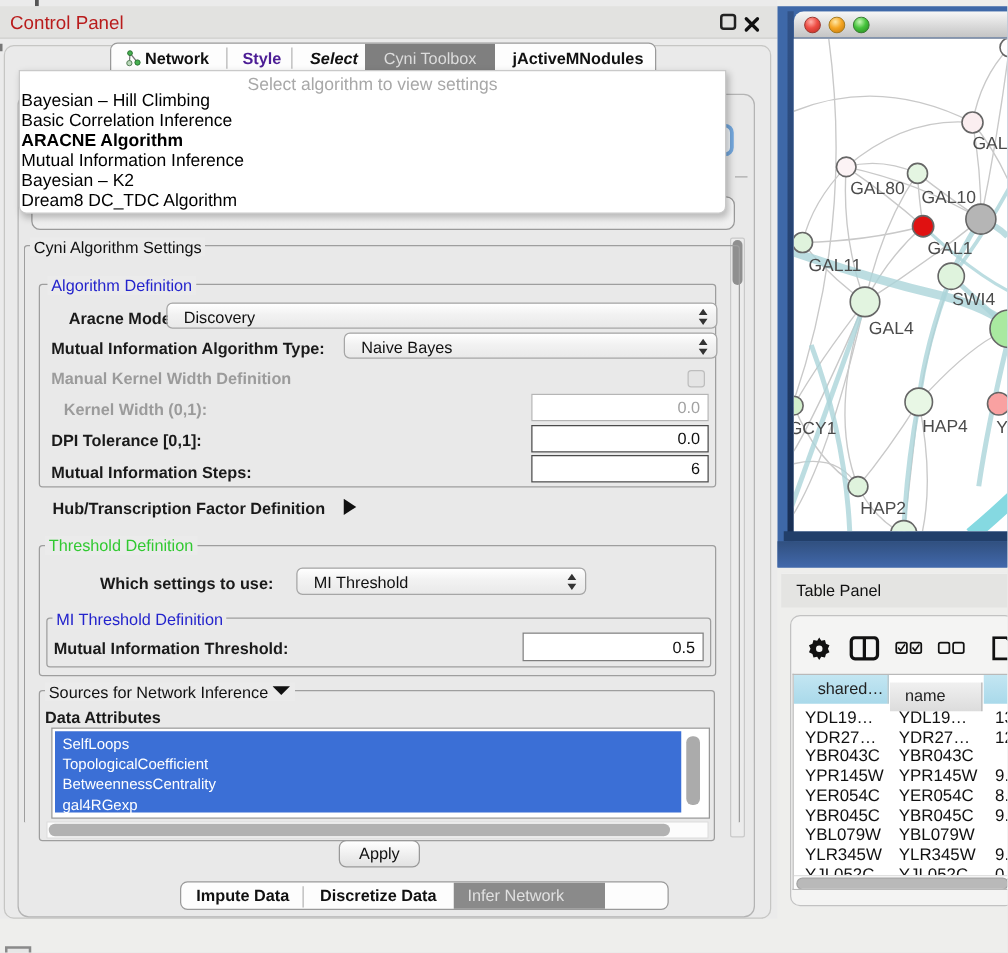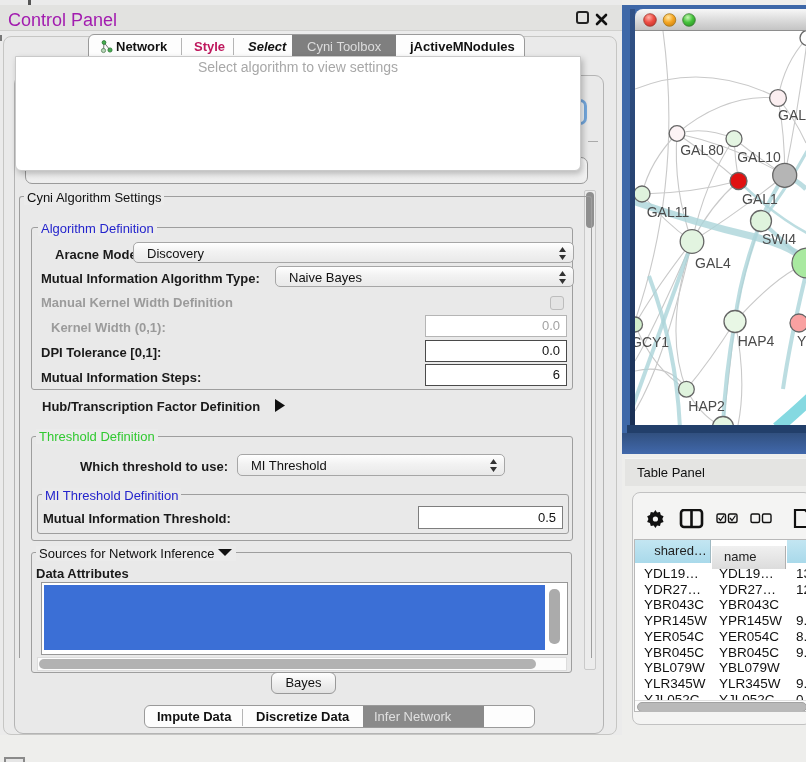--- a/index.html
+++ b/index.html
@@ -12,21 +12,21 @@
   .combo { position:absolute; background:linear-gradient(#ffffff,#f2f2f2 45%,#e9e9e9); border:1px solid #a6a6a6; border-radius:5px; font-size:13px; color:#111; }
   .field { position:absolute; background:#fff; text-align:right; font-size:13px; padding-right:6px; color:#111; }
 </style></head>
 <body>
 
 <div class="abs" style="left:0;top:5;width:622px;height:735px;background:#ebebeb;"></div>
 <div class="abs" style="left:28px;top:0;width:3px;height:5px;background:#555;"></div>
 <div class="abs" style="left:0;top:35px;width:2px;height:6px;background:#777;"></div>
 
 <div class="abs" style="left:0;top:5px;width:622px;height:26px;background:#e2e2e0;border-bottom:1px solid #d0d0ce;">
-  <div class="abs" style="left:8px;top:5px;font-size:18px;color:#a21caf;">Control Panel</div>
+  <div class="abs" style="left:8px;top:5px;font-size:15px;color:#b91c1c;">Control Panel</div>
   <div class="abs" style="left:576px;top:6px;width:13px;height:13px;border:2px solid #222;border-radius:3px;"></div>
   <svg class="abs" style="left:595px;top:8px;" width="13" height="13">
       <path d="M2,2 L11,11 M11,2 L2,11" stroke="#111" stroke-width="2.6" stroke-linecap="round"></path>
     </svg>
 </div>
 
 <div class="abs" style="left:3px;top:36px;width:614px;height:699px;background:#eaeaea;border:1px solid #c6c6c4;border-radius:8px;"></div>
 
 <div class="abs" style="left:88px;top:34px;width:437px;height:36px;background:#fdfdfd;border:1px solid #9a9a9a;border-radius:6px;overflow:hidden;">
   <div class="abs" style="left:203px;top:0;width:104px;height:23px;background:#7f7f7f;"></div>
@@ -34,21 +34,21 @@
   <div class="abs" style="left:144px;top:3px;width:1px;height:17px;background:#b5b5b5;"></div>
   <div class="abs" style="left:11px;top:5px;width:13px;height:14px;">
     <svg width="13" height="14">
         <path d="M4,2.5 L3.5,10.5 M4,2.5 L10,10" stroke="#777" stroke-width="1" fill="none"></path>
         <circle cx="4" cy="2.5" r="1.9" fill="#46b050" stroke="#2a7232" stroke-width="0.8"></circle>
         <circle cx="3.5" cy="10.5" r="2.1" fill="#b9d8ba" stroke="#567f58" stroke-width="0.8"></circle>
         <circle cx="10" cy="10" r="2.1" fill="#46b050" stroke="#2a7232" stroke-width="0.8"></circle>
       </svg>
   </div>
   <div class="abs" style="left:27px;top:4px;font-size:13px;font-weight:bold;color:#111;">Network</div>
-  <div class="abs" style="left:105px;top:4px;font-size:13px;font-weight:bold;color:#be185d;">Style</div>
+  <div class="abs" style="left:105px;top:4px;font-size:13px;font-weight:bold;color:#4c1d95;">Style</div>
   <div class="abs" style="left:159px;top:4px;font-size:13px;font-weight:bold;color:#111;font-style:italic;">Select</div>
   <div class="abs" style="left:218px;top:4px;font-size:13px;color:#dcdcdc;">Cyni Toolbox</div>
   <div class="abs" style="left:321px;top:4px;font-size:13px;font-weight:bold;color:#111;">jActiveMNodules</div>
 </div>
 
 <div class="abs" style="left:14px;top:75px;width:590px;height:659px;background:#e9e9e9;border:1px solid #b4b4b4;border-radius:9px;"></div>
 
 <div class="abs" style="left:25px;top:157px;width:563px;height:27px;background:linear-gradient(#fdfdfd,#ededed);border:1px solid #9a9a9a;border-radius:7px;"></div>
 
 <div class="abs" style="left:565px;top:99px;width:22px;height:26px;border:3px solid #74a8de;border-radius:7px;background:#f2f6fa;"></div>
@@ -90,61 +90,63 @@
 <div class="lbl abs" style="left:41px;top:370px;">Mutual Information Steps:</div>
 <div class="field" style="left:425px;top:364px;width:142px;height:22px;border:1px solid #4a4a4a;line-height:20px;">6</div>
 
 <div class="lbl abs" style="left:42px;top:399px;">Hub/Transcription Factor Definition</div>
 <svg class="abs" style="left:274px;top:399px;" width="12" height="13">
     <path d="M1,0 L11,6.5 L1,13 Z" fill="#111"></path>
   </svg>
 
 <div class="grp" style="left:31px;top:436px;width:542px;height:105px;"></div>
 <div class="gtitle" style="left:36px;top:429px;color:#31c931;">Threshold Definition</div>
-<div class="lbl abs" style="left:80px;top:459px;">Which threshold to use:</div>
-<div class="combo" style="left:237px;top:454px;width:268px;height:22px;">
+<div class="lbl abs" style="left:80px;top:459px;">Which settings to use:</div>
+<div class="combo" style="left:237px;top:454px;width:232px;height:22px;">
     <span style="position:absolute;left:13px;top:3px;">MI Threshold</span>
     <svg class="abs" style="right:6px;top:4px;" width="9" height="14">
       <path d="M4.5,0 L8,5 L1,5 Z M4.5,13 L8,8 L1,8 Z" fill="#333"></path>
     </svg>
   </div>
 <div class="grp" style="left:37px;top:494px;width:532px;height:40px;"></div>
 <div class="gtitle" style="left:42px;top:488px;color:#2424cc;background:#eaeaea;">MI Threshold Definition</div>
 <div class="lbl abs" style="left:43px;top:511px;">Mutual Information Threshold:</div>
 <div class="field" style="left:418px;top:506px;width:145px;height:23px;border:1px solid #7e7e7e;line-height:21px;">0.5</div>
 
 <div class="grp" style="left:31px;top:552px;width:541px;height:121px;"></div>
 <div class="gtitle" style="left:36px;top:546px;color:#111;">Sources for Network Inference <svg width="15" height="9" style="vertical-align:1px;">
       <path d="M0,1 L14,1 L7,8 Z" fill="#111"></path>
     </svg></div>
 <div class="lbl abs" style="left:36px;top:566px;font-size:13px;">Data Attributes</div>
 
 <div class="abs" style="left:41px;top:582px;width:527px;height:73px;background:#fff;border:1px solid #979797;overflow:hidden;">
   <div class="abs" style="left:2px;top:2px;width:501px;height:65px;background:#3b6fd6;"></div>
+  <div class="abs" style="left:8px;top:4px;font-size:12px;color:#fff;line-height:16.2px;">SelfLoops<br>TopologicalCoefficient<br>BetweennessCentrality<br>gal4RGexp</div>
   <div class="abs" style="left:507px;top:6px;width:11px;height:55px;background:#ababab;border-radius:5px;"></div>
 </div>
 
 <div class="abs" style="left:37px;top:657px;width:530px;height:14px;background:#fcfcfc;border:1px solid #dcdcdc;">
   <div class="abs" style="left:1px;top:1px;width:497px;height:10px;background:#b2b2b2;border-radius:5px;"></div>
 </div>
 
-<div class="abs" style="left:271px;top:672px;width:65px;height:22px;background:linear-gradient(#ffffff,#ededed 60%,#e2e2e2);border:1px solid #999;border-radius:6px;text-align:center;font-size:13px;color:#111;line-height:20px;">Bayes</div>
+<div class="abs" style="left:271px;top:672px;width:65px;height:22px;background:linear-gradient(#ffffff,#ededed 60%,#e2e2e2);border:1px solid #999;border-radius:6px;text-align:center;font-size:13px;color:#111;line-height:20px;">Apply</div>
 
 <div class="abs" style="left:144px;top:705px;width:391px;height:23px;background:#fdfdfd;border:1px solid #9a9a9a;border-radius:6px;overflow:hidden;">
   <div class="abs" style="left:218px;top:0;width:121px;height:23px;background:#8a8a8a;"></div>
   <div class="abs" style="left:97px;top:3px;width:1px;height:17px;background:#b5b5b5;"></div>
   <div class="abs" style="left:12px;top:3px;font-size:13px;font-weight:bold;color:#111;">Impute Data</div>
   <div class="abs" style="left:111px;top:3px;font-size:13px;font-weight:bold;color:#111;">Discretize Data</div>
   <div class="abs" style="left:229px;top:3px;font-size:13px;color:#e0e0e0;">Infer Network</div>
 </div>
 
 <div class="abs" style="left:4px;top:757px;width:21px;height:10px;background:#e6e6e6;border:2px solid #8a8a8a;"></div>
 
 <div class="abs" style="left:15px;top:56px;width:566px;height:115px;background:#fff;border:1px solid #c9c9c9;border-radius:0 0 6px 6px;box-shadow:2px 3px 6px rgba(0,0,0,0.25);">
   <div class="abs" style="left:0;top:2px;width:100%;text-align:center;font-size:14px;color:#a8a8a8;">Select algorithm to view settings</div>
+  <div class="abs" style="left:1px;top:15px;font-size:14px;color:#000;line-height:16.1px;">Bayesian – Hill Climbing<br>Basic Correlation Inference<br><b>ARACNE Algorithm</b><br>Mutual Information Inference<br>Bayesian – K2<br>Dream8 DC_TDC Algorithm</div>
 </div>
 
 <div class="abs" style="left:622px;top:5px;width:184px;height:449px;background:#3e68a8;"></div>
 
 <div class="abs" style="left:630px;top:9px;width:5px;height:424px;background:linear-gradient(rgba(25,42,75,0.35),rgba(15,32,62,0.8));"></div>
 <div class="abs" style="left:627px;top:425px;width:179px;height:8px;background:#223f6a;"></div>
 <div class="abs" style="left:622px;top:433px;width:184px;height:21px;background:linear-gradient(#31507f,#4168ab);"></div>
 
 <div class="abs" style="left:635px;top:9px;width:171px;height:22px;background:linear-gradient(#f7f7f7,#dadada 55%,#c4c4c4);border-bottom:1px solid #8e8e8e;border-radius:8px 0 0 0;">
   <div class="abs" style="left:8px;top:4px;"><svg width="70" height="14">

